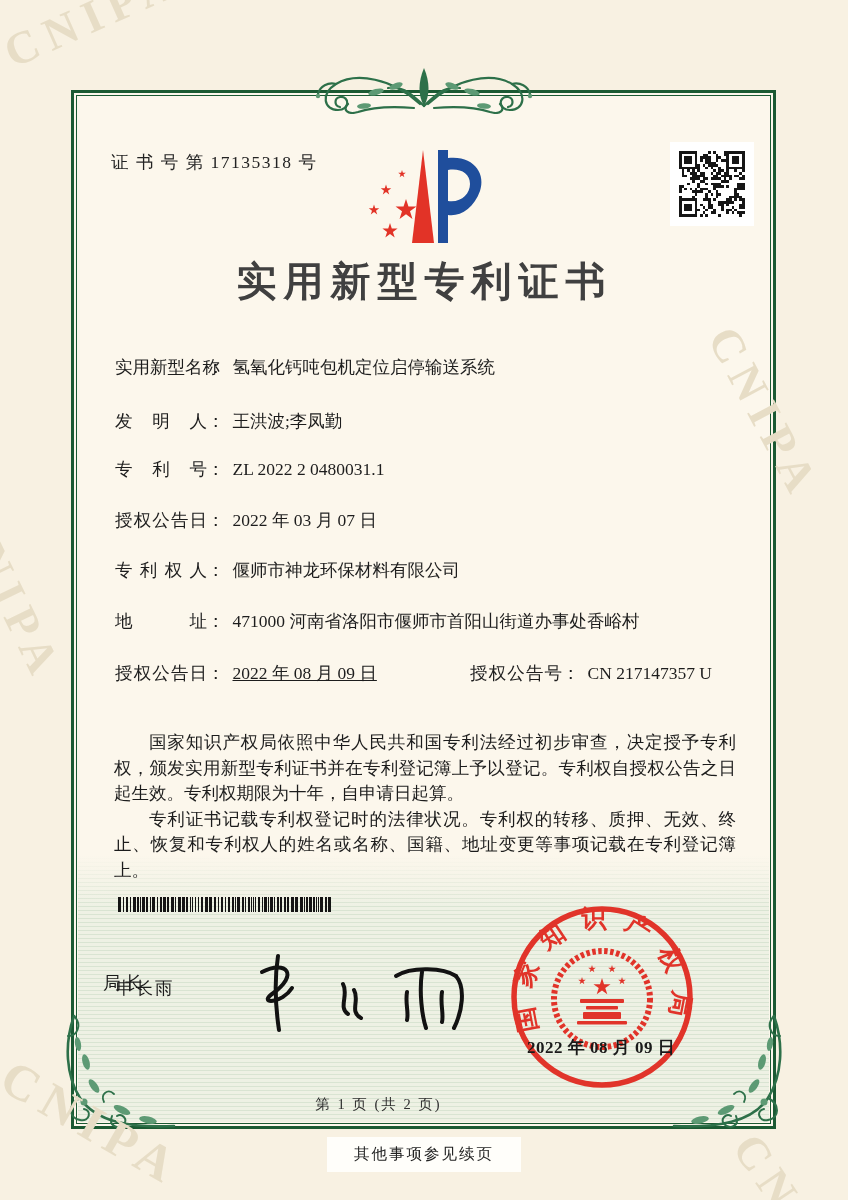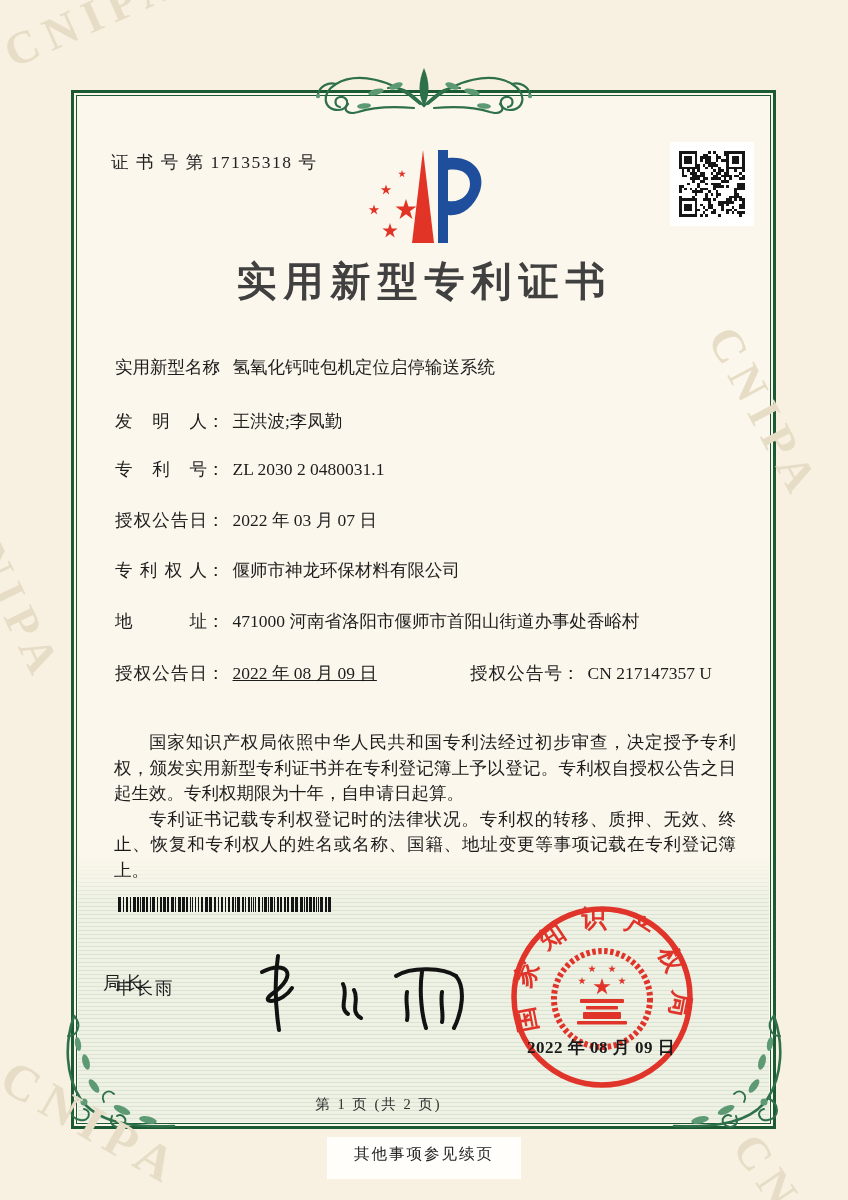--- a/index.html
+++ b/index.html
@@ -66,21 +66,21 @@
   .sig-title{left:103px;top:971px;font-size:18px;color:#1b1b1b;letter-spacing:4px;z-index:5;}
   .sig-name{left:116px;top:976px;font-size:17.5px;color:#1b1b1b;letter-spacing:2px;z-index:5;}
   .sig-hand{left:248px;top:944px;z-index:5;}
 
   .seal{left:506px;top:901px;z-index:6;opacity:.93;}
   .seal-date{left:527px;top:1036px;font-size:17px;font-weight:600;letter-spacing:.5px;color:#1a1a1a;z-index:7;white-space:nowrap;}
 
   .page-info{left:74px;width:609px;top:1095px;text-align:center;font-size:14.5px;letter-spacing:2px;color:#2e2e2e;z-index:5;}
 
   .footer-note{
-    left:327px;top:1137px;width:194px;height:42px;background:#fffefa;
+    left:327px;top:1137px;width:194px;height:35px;background:#fffefa;
     text-align:center;line-height:33px;font-size:15.5px;letter-spacing:2px;color:#222;z-index:5;
   }
 
   
   .qr-wrap{left:670px;top:142px;width:84px;height:84px;background:#ffffff;z-index:5;}
   .qr-grid{
     position:absolute;left:9px;top:9px;
     display:grid;grid-template-columns:repeat(25,2.64px);grid-auto-rows:2.64px;
   }
   .qm{width:2.64px;height:2.64px;}
@@ -823,21 +823,21 @@
 
   <div class="abs title">实用新型专利证书</div>
 
   <div class="abs field-row" style="top:355px;">
     <span class="flabel">实用新型名称</span><span class="fcolon">：</span><span class="fvalue">氢氧化钙吨包机定位启停输送系统</span>
   </div>
   <div class="abs field-row" style="top:409px;">
     <span class="flabel">发明人</span><span class="fcolon">：</span><span class="fvalue">王洪波;李凤勤</span>
   </div>
   <div class="abs field-row" style="top:457px;">
-    <span class="flabel">专利号</span><span class="fcolon">：</span><span class="fvalue">ZL 2030 2 0480031.1</span>
+    <span class="flabel">专利号</span><span class="fcolon">：</span><span class="fvalue">ZL 2022 2 0480031.1</span>
   </div>
   <div class="abs field-row" style="top:508px;">
     <span class="flabel">授权公告日</span><span class="fcolon">：</span><span class="fvalue">2022 年 03 月 07 日</span>
   </div>
   <div class="abs field-row" style="top:558px;">
     <span class="flabel">专利权人</span><span class="fcolon">：</span><span class="fvalue">偃师市神龙环保材料有限公司</span>
   </div>
   <div class="abs field-row" style="top:609px;">
     <span class="flabel">地址</span><span class="fcolon">：</span><span class="fvalue">471000 河南省洛阳市偃师市首阳山街道办事处香峪村</span>
   </div>

